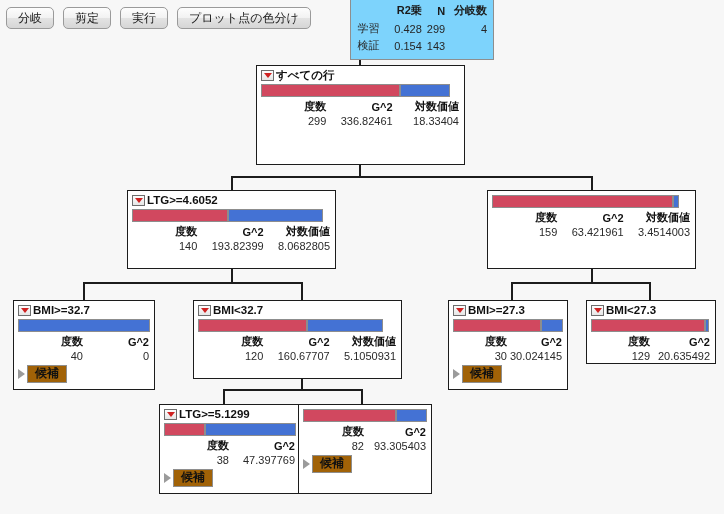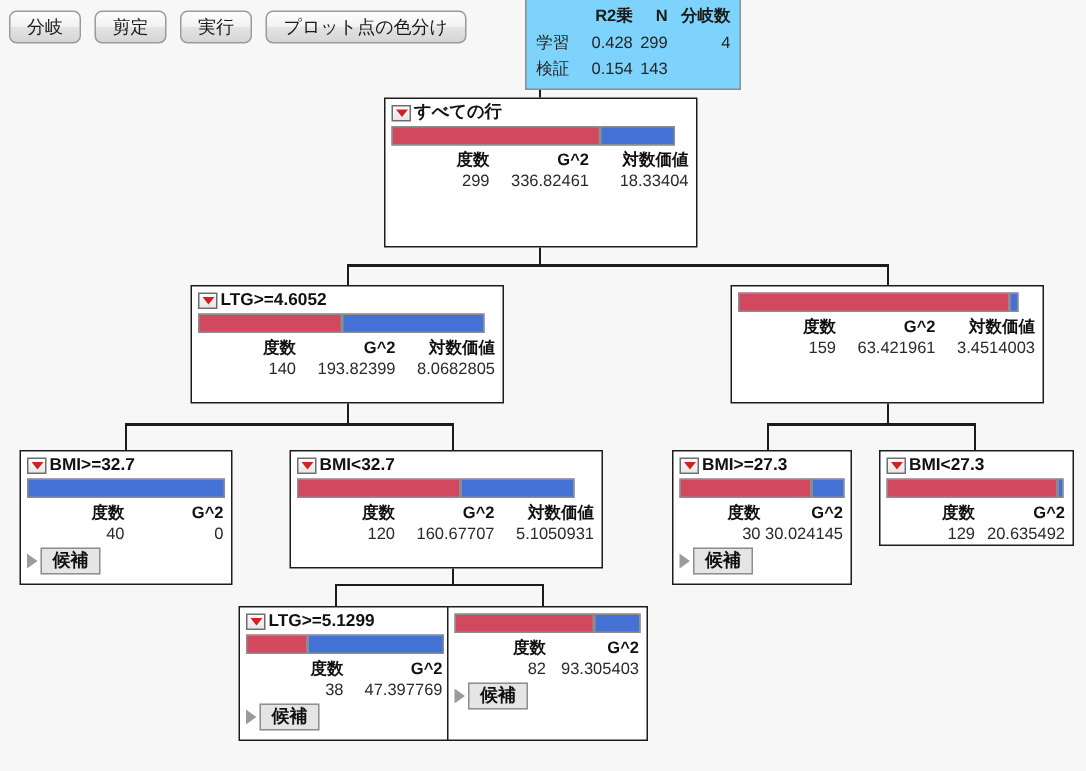--- a/index.html
+++ b/index.html
@@ -180,21 +180,21 @@
   }
   .cand-arrow {
     width: 0; height: 0;
     border-top: 5px solid transparent;
     border-bottom: 5px solid transparent;
     border-left: 7px solid #9b9b9b;
     flex: 0 0 auto;
   }
   .cand-btn {
     border: 1px solid #8e8e8e;
-    background: #e5e5e5;
+    background: #a16207;
     font-family: "Liberation Sans", "DejaVu Sans", sans-serif;
     font-size: 12px;
     font-weight: bold;
     color: #111;
     padding: 0px 7px 1px 7px;
     line-height: 15px;
     cursor: pointer;
   }
 </style>
 </head>

